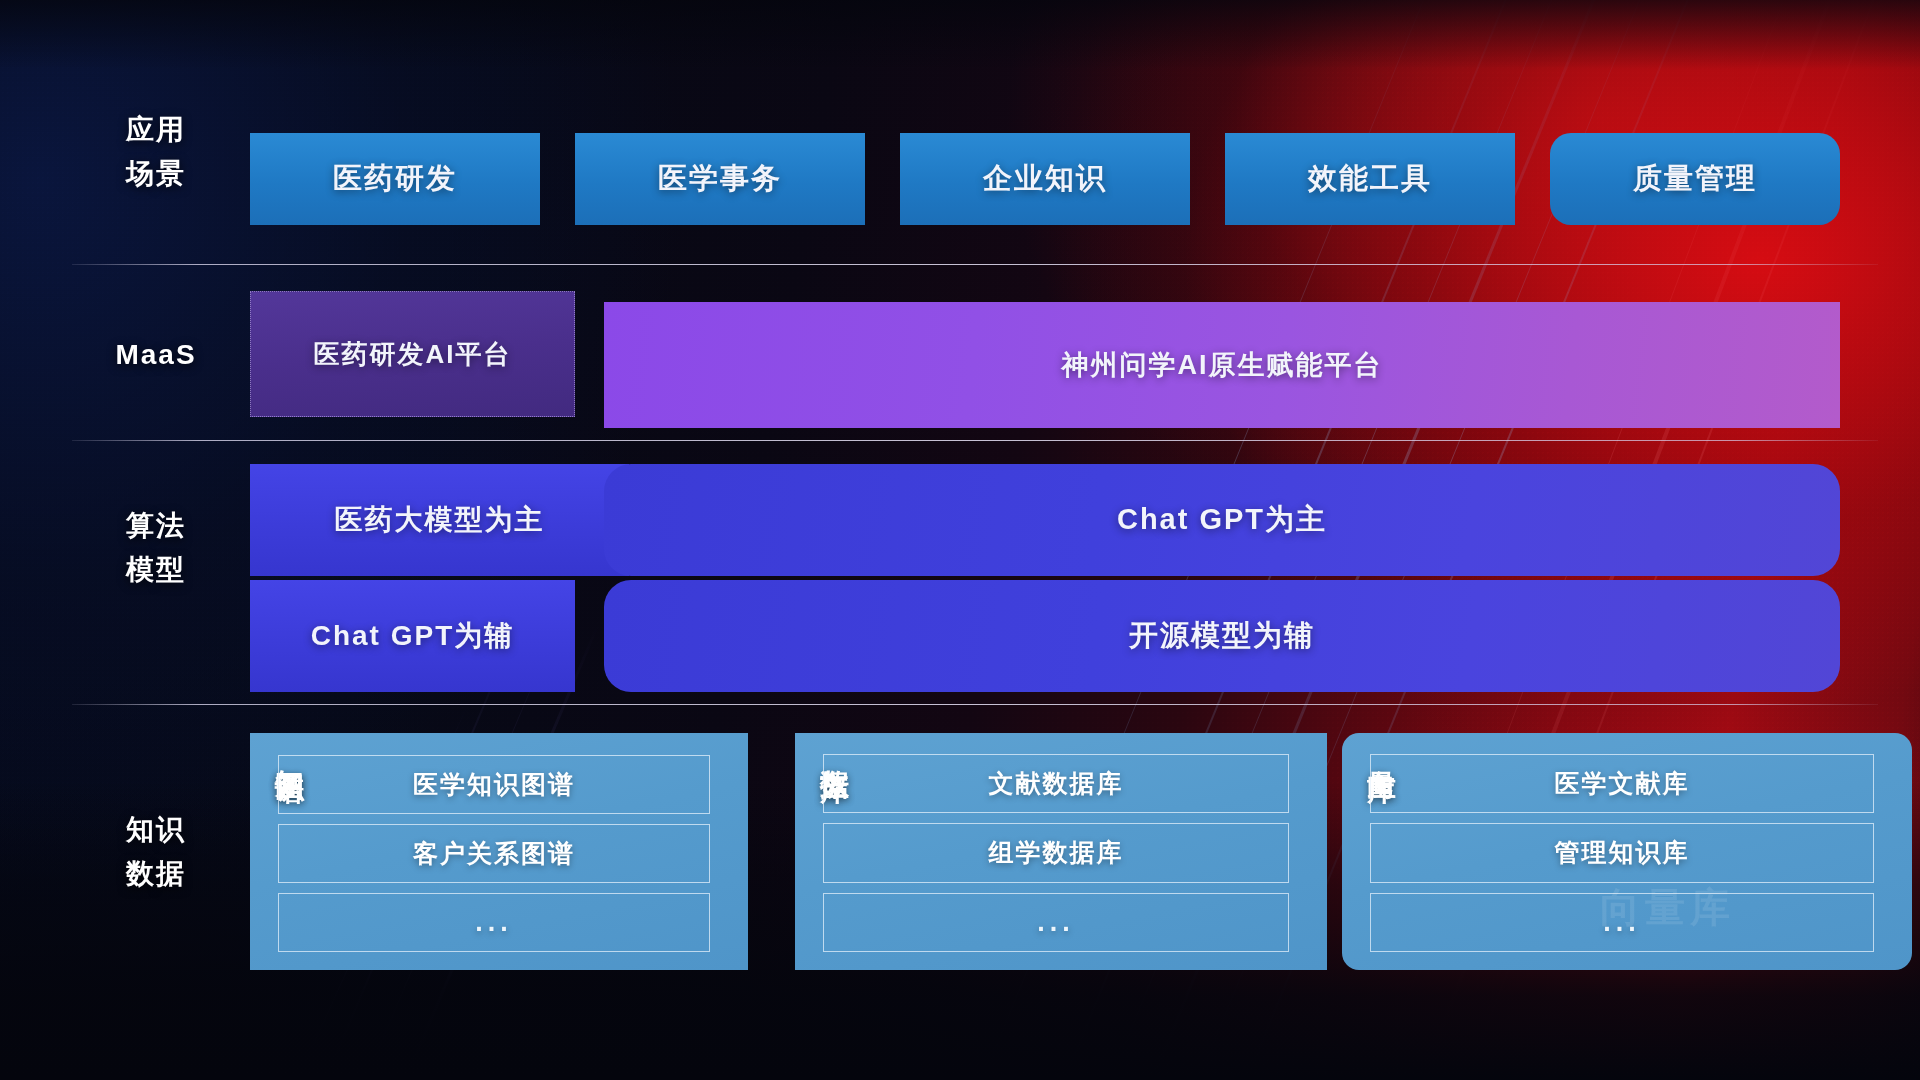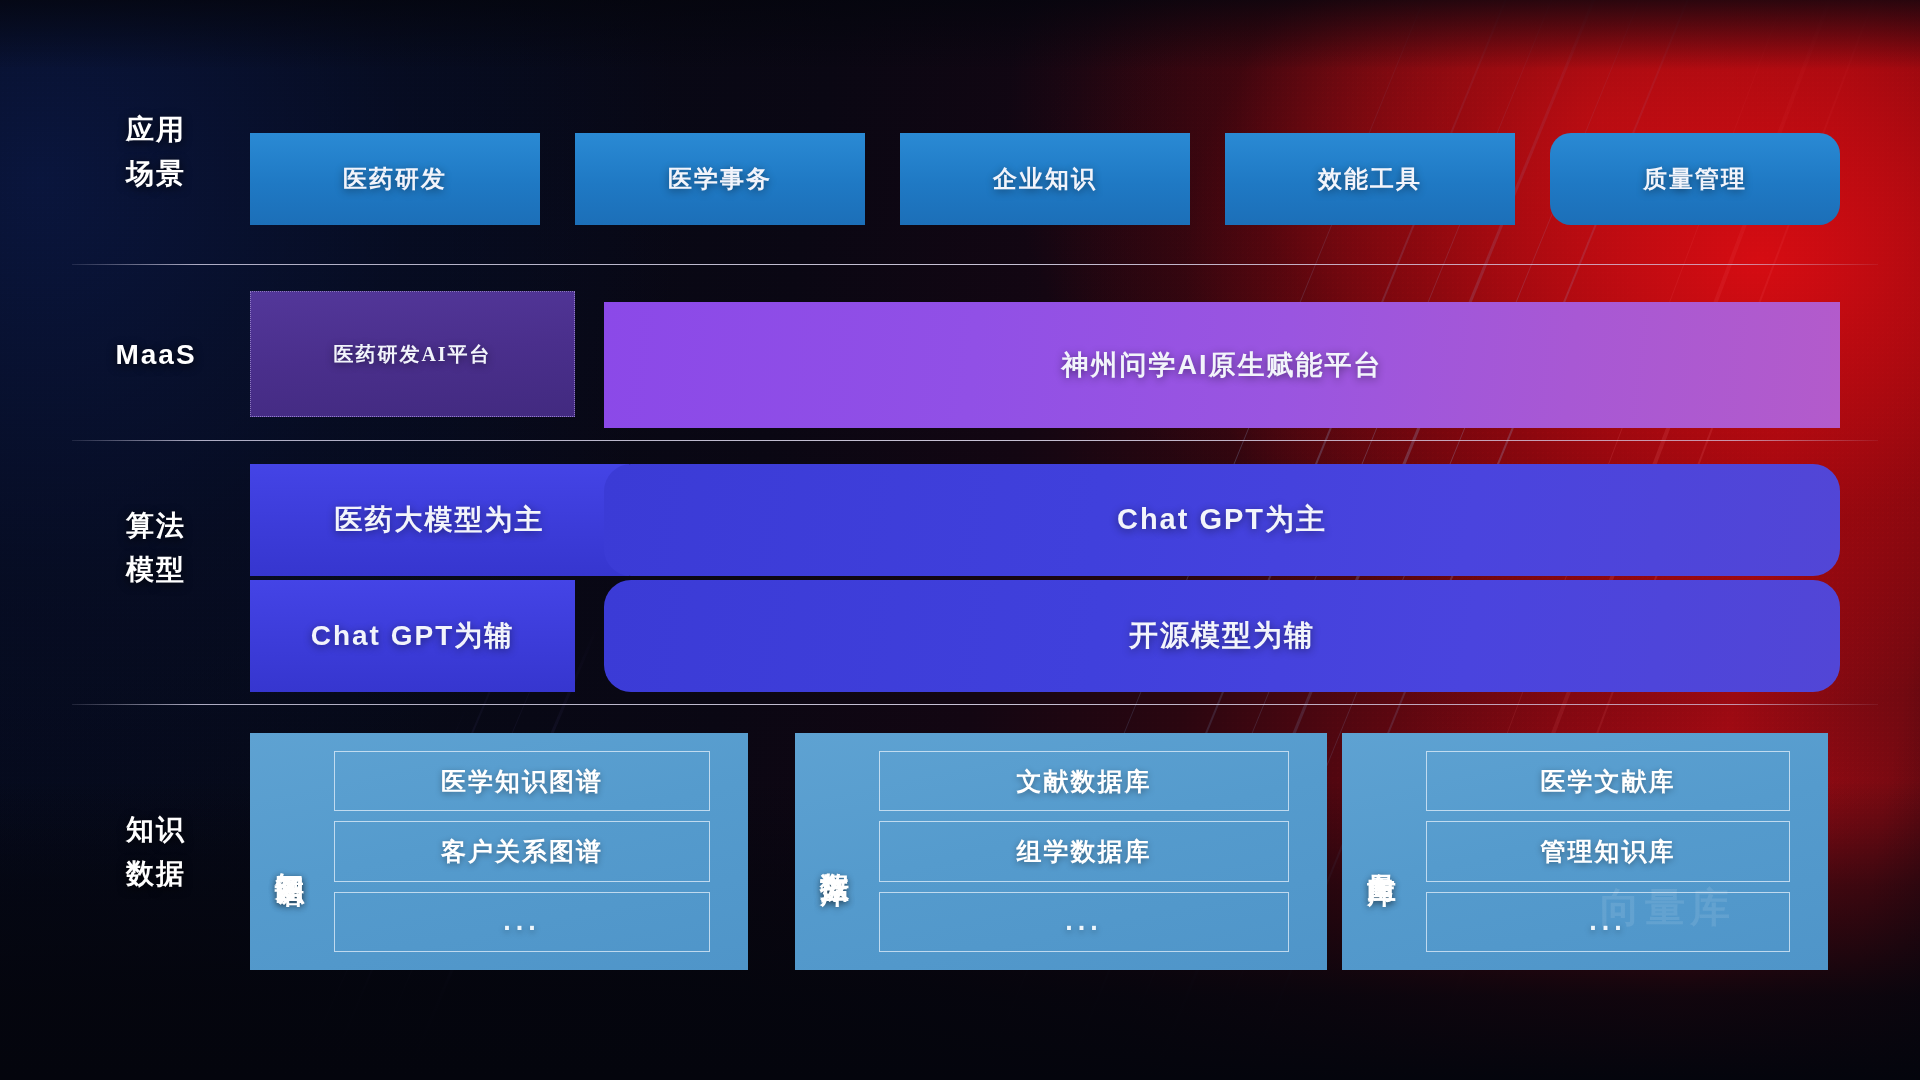--- a/index.html
+++ b/index.html
@@ -97,31 +97,30 @@
     color: #f2f4fb;
     font-weight: 700;
     text-shadow: 0 2px 8px rgba(0,0,0,0.45);
   }
 
   
   .app-box {
     top: 133px;
     height: 92px;
     background: linear-gradient(180deg, #2a8ad4 0%, #1f79c4 55%, #1c6fb8 100%);
-    font-size: 24px;
+    font-size: 29px;
     letter-spacing: 2px;
   }
 
   
   .maas-small {
     background: linear-gradient(175deg, #53379a 0%, #4a2f8c 50%, #422a80 100%);
     border: 1px dotted rgba(200,185,240,0.55);
-    font-size: 20px;
-    letter-spacing: 2px;
-    font-family: Liberation Serif, serif;
+    font-size: 26px;
+    letter-spacing: 2px;
   }
   .maas-wide {
     background: linear-gradient(96deg, #8b49e8 0%, #9150e6 30%, #9a55e0 55%, #a858d4 78%, #b35bcb 100%);
     font-size: 27px;
     letter-spacing: 2px;
     margin-top: 11px;
   }
 
   
   .algo-box {
@@ -138,20 +137,21 @@
 
   
   .kd-group {
     position: absolute;
     top: 733px;
     height: 237px;
     background: linear-gradient(168deg, #5ea2d2 0%, #559bcd 45%, #4f95c9 100%);
     display: flex;
     align-items: stretch;
     padding: 14px 28px 14px 12px;
+    flex-direction: column;
   }
 
   .kd-vert-label {
     flex: 0 0 auto;
     width: 56px;
     display: flex;
     align-items: center;
     justify-content: center;
     color: #ffffff;
     font-weight: 700;
@@ -317,21 +317,21 @@
 
     <div class="kd-group" style="left:795px; width:532px;">
       <div class="kd-vert-label">数据库</div>
       <div class="kd-items">
         <div class="kd-item">文献数据库</div>
         <div class="kd-item">组学数据库</div>
         <div class="kd-item ellipsis">...</div>
       </div>
     </div>
 
-    <div class="kd-group" style="left:1342px; width:486px;">
+    <div class="kd-group" style="left:1342px; width:570px;border-radius:17px;">
       <div class="kd-vert-label">向量库</div>
       <div class="kd-items">
         <div class="kd-item">医学文献库</div>
         <div class="kd-item">管理知识库</div>
         <div class="kd-item ellipsis">...</div>
       </div>
     </div>
 
     <div class="watermark" style="left:1600px; top:880px;">向量库</div>
 

